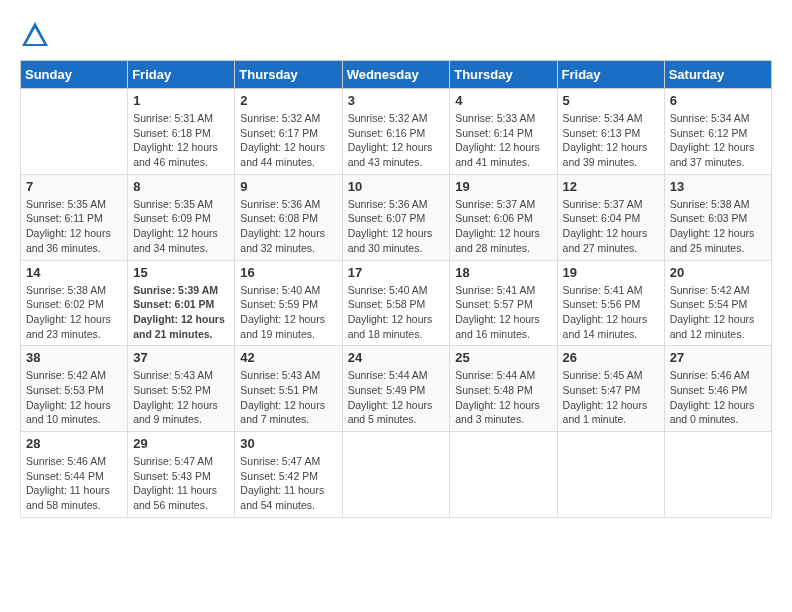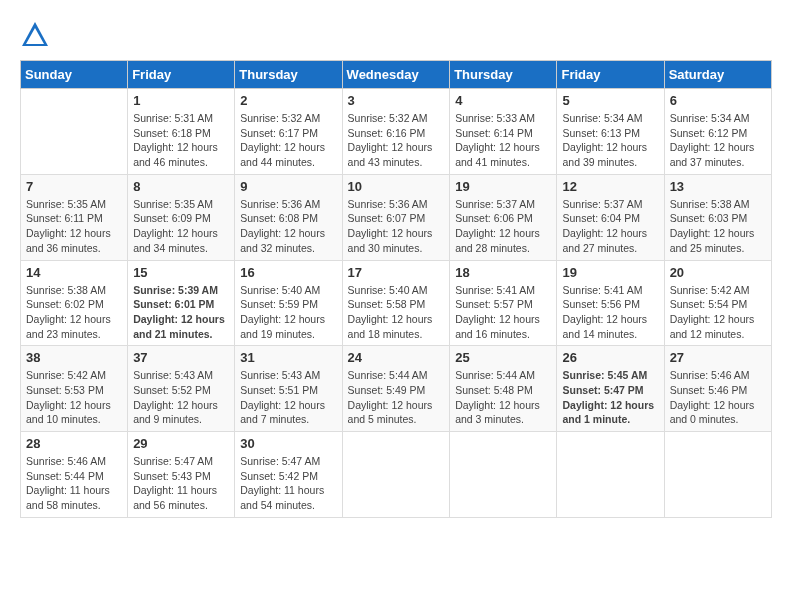--- a/index.html
+++ b/index.html
@@ -282,21 +282,21 @@
 and 10 minutes.</div>
         </td>
         <td>
           <span class="day-num">37</span>
           <div class="day-info" style="white-space: pre-line;">Sunrise: 5:43 AM
 Sunset: 5:52 PM
 Daylight: 12 hours
 and 9 minutes.</div>
         </td>
         <td>
-          <span class="day-num">31</span>
+          <span class="day-num">42</span>
           <div class="day-info" style="white-space: pre-line;">Sunrise: 5:43 AM
 Sunset: 5:51 PM
 Daylight: 12 hours
 and 7 minutes.</div>
         </td>
         <td>
           <span class="day-num">24</span>
           <div class="day-info" style="white-space: pre-line;">Sunrise: 5:44 AM
 Sunset: 5:49 PM
 Daylight: 12 hours
@@ -304,21 +304,21 @@
         </td>
         <td>
           <span class="day-num">25</span>
           <div class="day-info" style="white-space: pre-line;">Sunrise: 5:44 AM
 Sunset: 5:48 PM
 Daylight: 12 hours
 and 3 minutes.</div>
         </td>
         <td>
           <span class="day-num">26</span>
-          <div class="day-info" style="white-space: pre-line; font-weight: bold;">Sunrise: 5:45 AM
+          <div class="day-info" style="white-space: pre-line;">Sunrise: 5:45 AM
 Sunset: 5:47 PM
 Daylight: 12 hours
 and 1 minute.</div>
         </td>
         <td>
           <span class="day-num">27</span>
           <div class="day-info" style="white-space: pre-line;">Sunrise: 5:46 AM
 Sunset: 5:46 PM
 Daylight: 12 hours
 and 0 minutes.</div>

